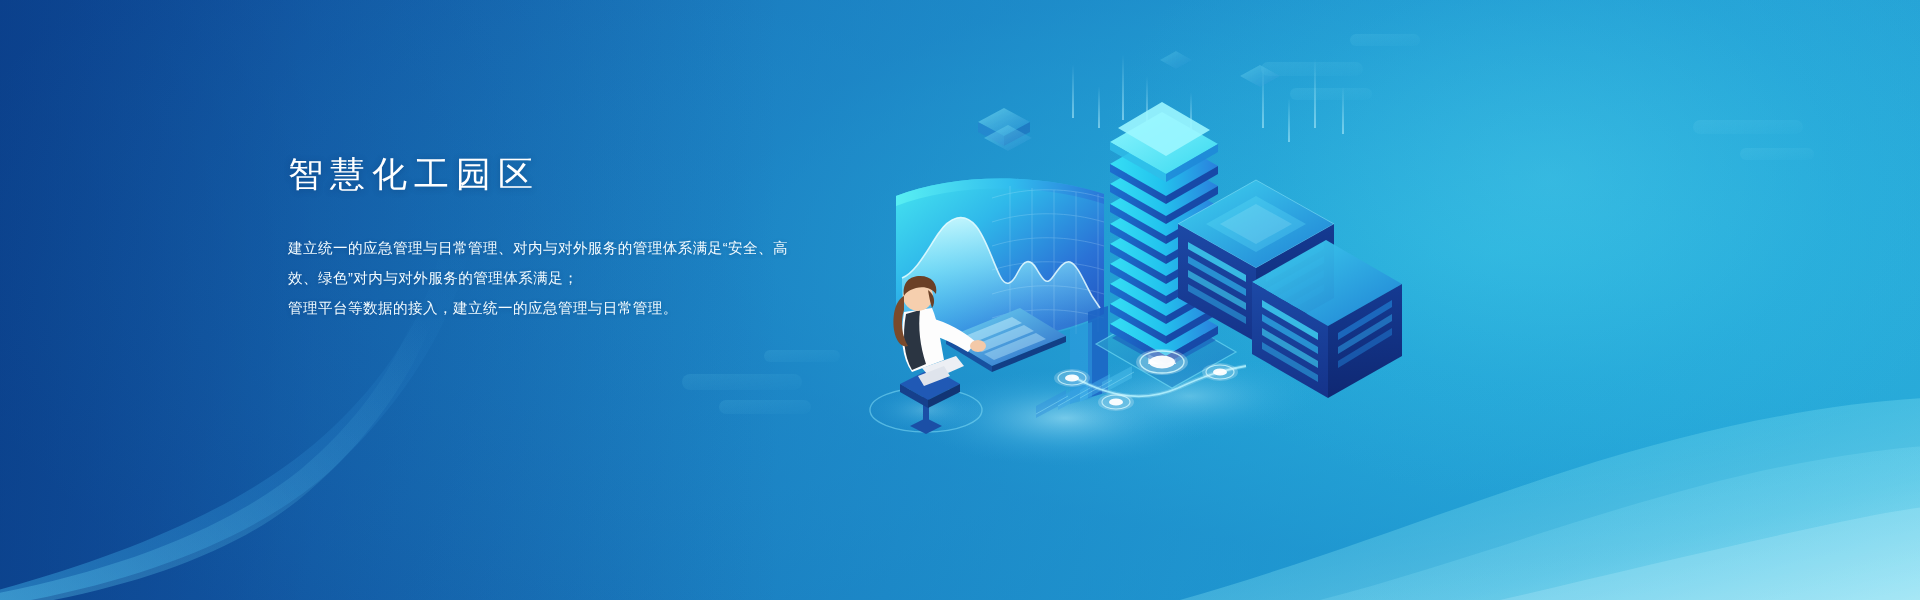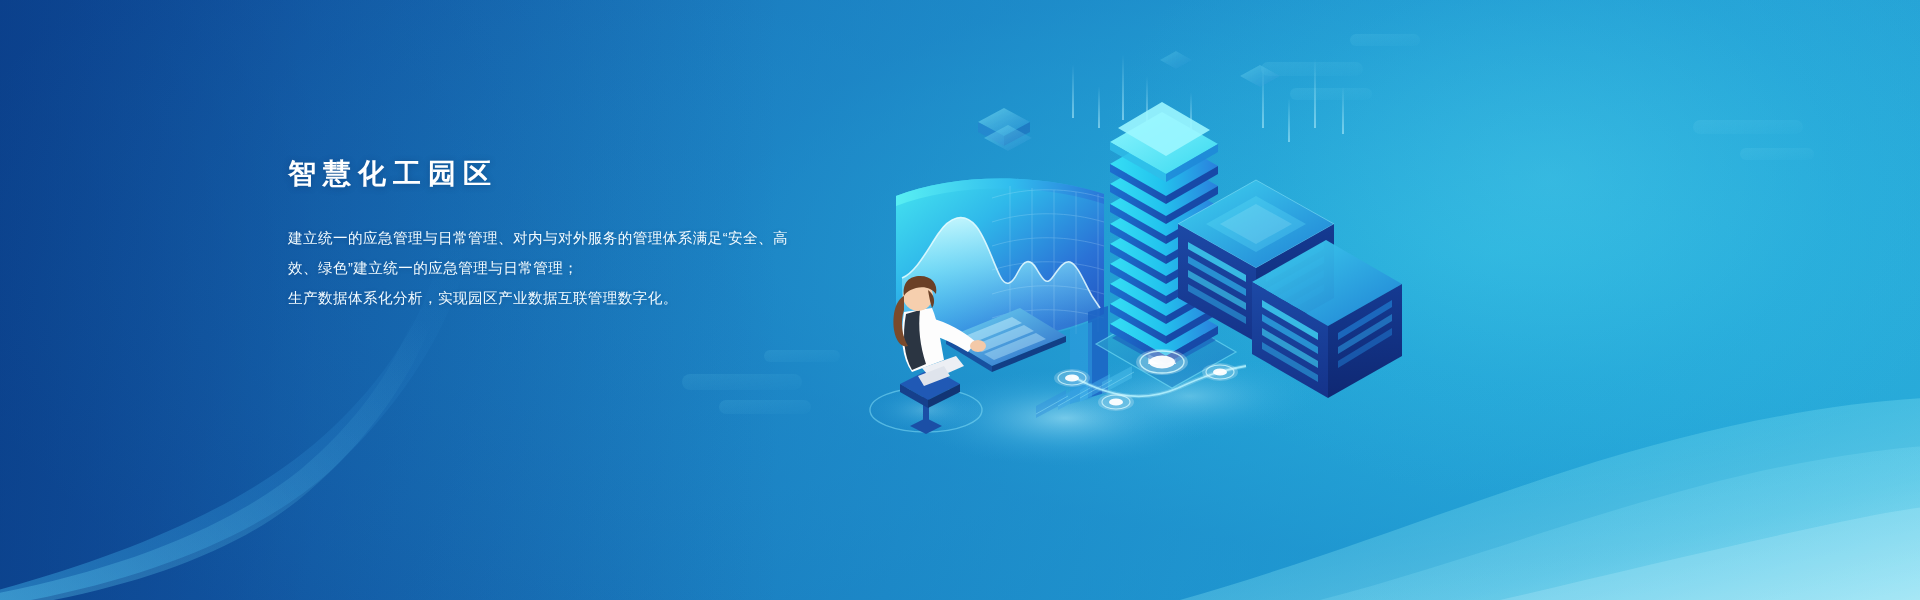--- a/index.html
+++ b/index.html
@@ -34,30 +34,30 @@
 
   
   .bgsvg{ position:absolute; inset:0; width:1920px; height:600px; pointer-events:none; }
 
   
   .copy {
     position:absolute; left:288px; top:152px; width:600px;
     color:#ffffff;
   }
   .title {
-    font-size:28px;
+    font-size:35px;
     line-height:44px;
     letter-spacing:7px;
-    font-weight:700;
+    font-weight:400;
     color:#ffffff;
     text-shadow:0 1px 6px rgba(5,40,90,0.35);
     white-space:nowrap;
   }
   .desc {
-    margin-top:27px;
+    margin-top:37px;
     font-size:14.6px;
     line-height:30px;
     letter-spacing:0.4px;
     color:#f2fbff;
     font-weight:400;
     text-shadow:0 1px 4px rgba(5,40,90,0.25);
   }
   .desc p{ white-space:nowrap; }
 
   
@@ -122,22 +122,22 @@
       <path d="M 690 374 h 104 a 8 8 0 0 1 0 16 h -104 a 8 8 0 0 1 0 -16 Z" fill="url(#cloudG)"></path>
       <path d="M 726 400 h 78 a 7 7 0 0 1 0 14 h -78 a 7 7 0 0 1 0 -14 Z" fill="url(#cloudG)"></path>
       <path d="M 770 350 h 64 a 6 6 0 0 1 0 12 h -64 a 6 6 0 0 1 0 -12 Z" fill="url(#cloudG)"></path>
     </g>
   </svg>
 
   <div class="copy">
     <div class="title">智慧化工园区</div>
     <div class="desc">
       <p>建立统一的应急管理与日常管理、对内与对外服务的管理体系满足“安全、高</p>
-      <p>效、绿色”建立统一的应急管理与日常管理；</p>
-      <p>生产数据体系化分析，实现园区产业数据互联管理数字化。</p>
+      <p>效、绿色”对内与对外服务的管理体系满足；</p>
+      <p>管理平台等数据的接入，建立统一的应急管理与日常管理。</p>
     </div>
   </div>
 
   <div class="illo">
     <svg viewBox="0 0 560 420">
       <defs>
         <linearGradient id="screenG" x1="0" y1="0" x2="1" y2="1">
           <stop offset="0%" stop-color="#46e6f0"></stop>
           <stop offset="34%" stop-color="#2fb8ea"></stop>
           <stop offset="70%" stop-color="#2a72d6"></stop>

